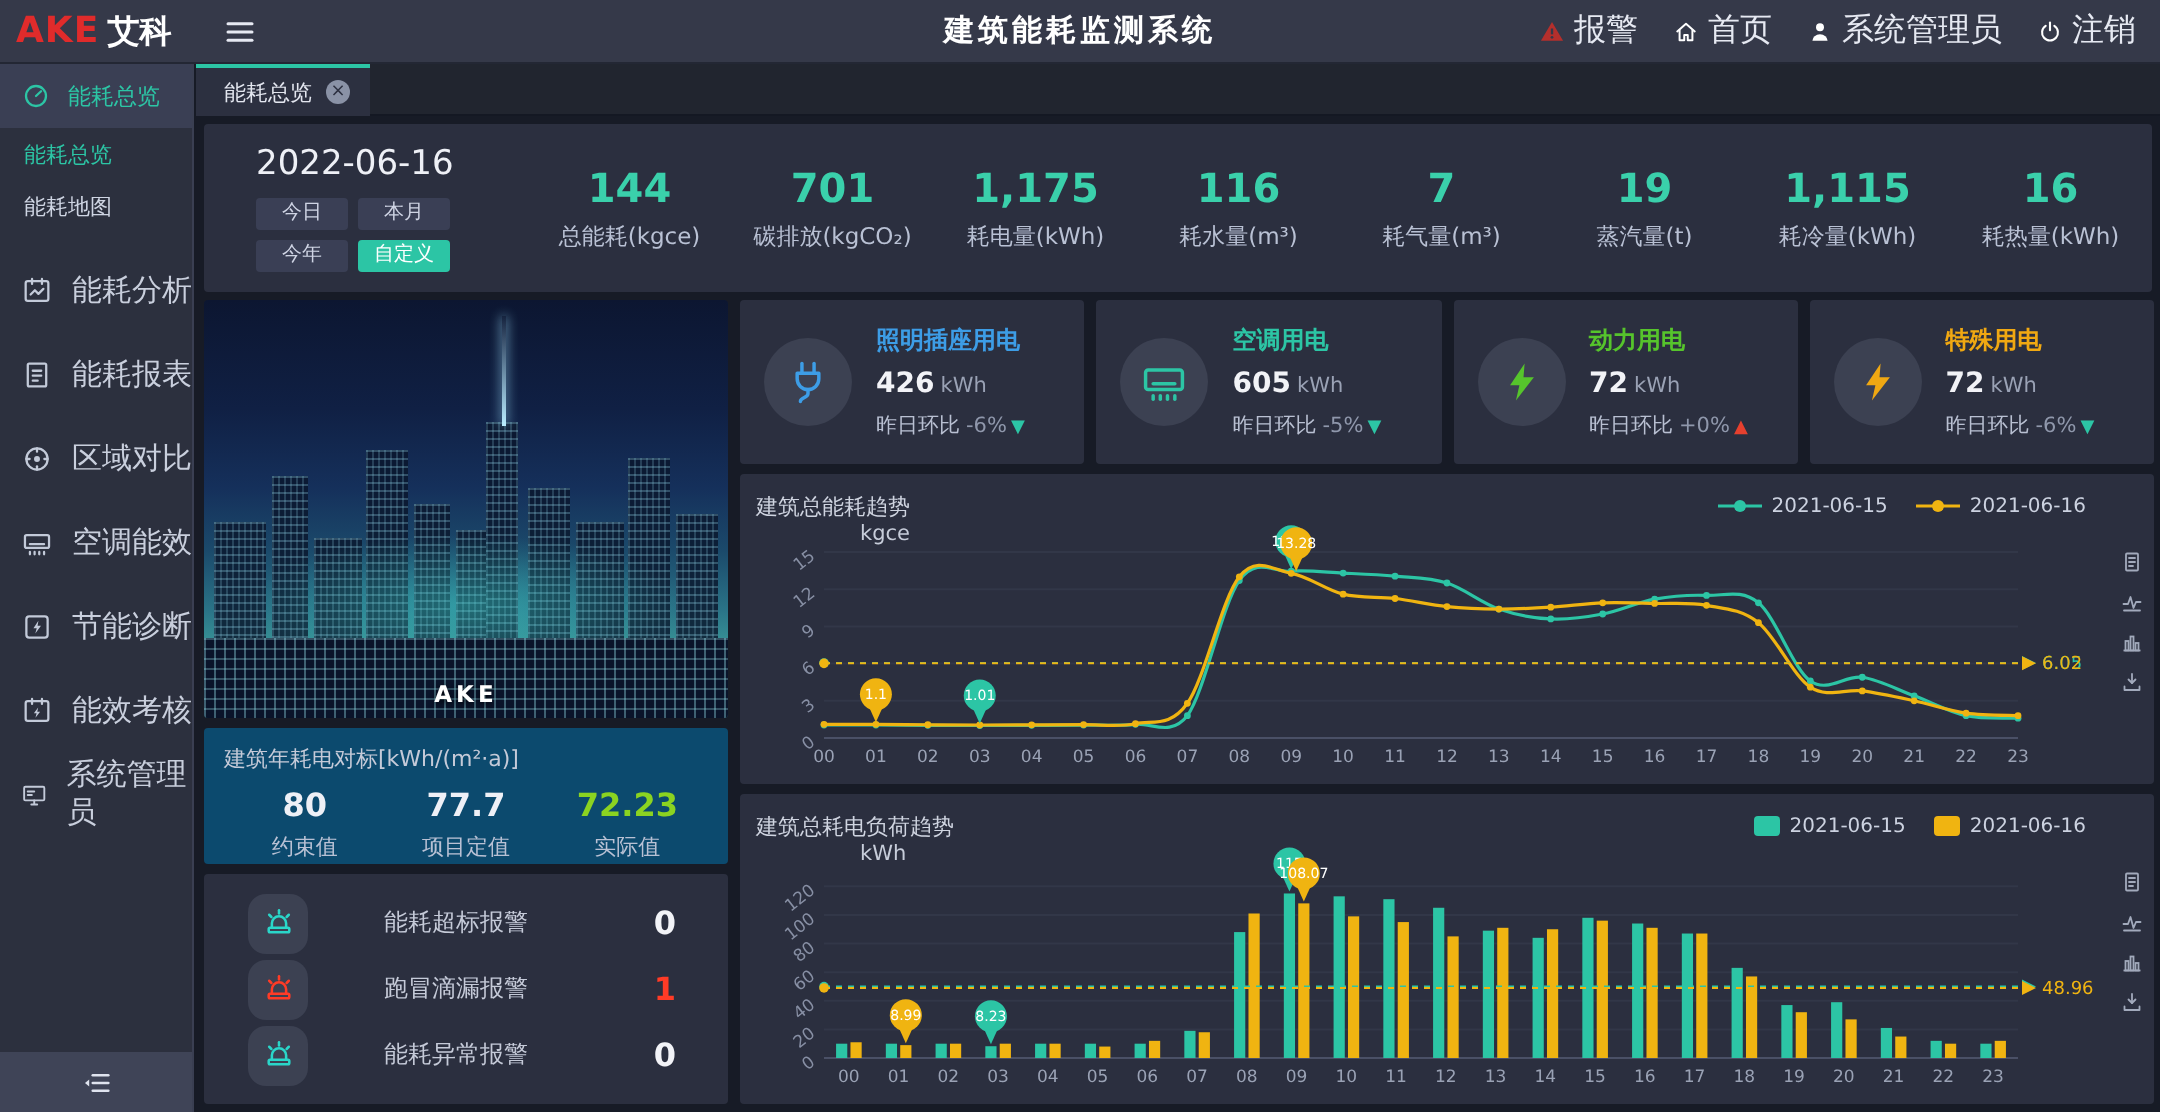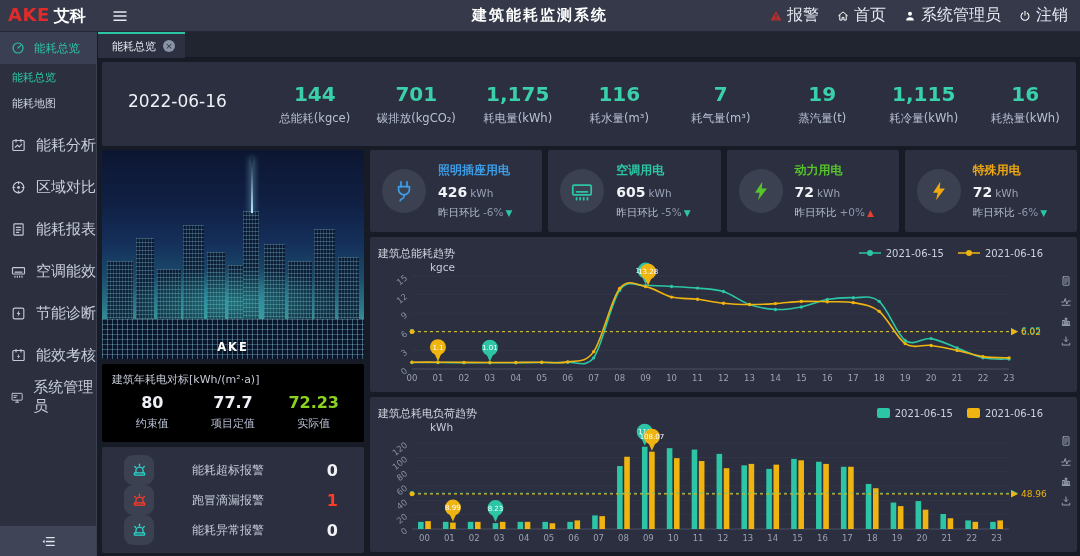--- a/index.html
+++ b/index.html
@@ -58,21 +58,21 @@
     background-image:repeating-linear-gradient(180deg,rgba(150,220,240,.28) 0 1px,transparent 1px 4px),
                      repeating-linear-gradient(90deg,rgba(150,220,240,.20) 0 1px,transparent 1px 3px);}
   .spire{position:absolute;background:linear-gradient(180deg,rgba(190,240,255,.05),#b9ecff);box-shadow:0 0 6px #9fe3ff;}
   .cityglow{position:absolute;left:8%;right:8%;bottom:10%;height:34%;background:radial-gradient(ellipse at center,rgba(64,220,210,.40),rgba(64,220,210,0) 70%);}
   .cityfront{position:absolute;left:0;right:0;bottom:0;height:19%;background-color:#0a142a;
     background-image:repeating-linear-gradient(90deg,rgba(160,240,250,.35) 0 1px,transparent 1px 5px),
                      repeating-linear-gradient(180deg,rgba(160,240,250,.28) 0 1px,transparent 1px 5px);}
   .city-caption{position:absolute;left:0;right:0;bottom:5px;text-align:center;color:#fff;font-size:11.5px;font-weight:700;letter-spacing:2px;text-shadow:0 1px 3px rgba(0,0,0,.7);}
 
   
-  .benchmark-panel{height:78px;background:#000000;border-radius:2px;padding:8px 10px 6px;}
+  .benchmark-panel{height:68px;background:#0c4a6e;border-radius:2px;padding:8px 10px 6px;}
   .bm-title{font-size:11px;color:#c5cad8;margin-bottom:6px;white-space:nowrap;}
   .bm-items{display:flex;}
   .bm-item{flex:1;text-align:center;}
   .bm-value{font-size:16px;font-weight:700;margin-bottom:4px;}
   .bm-label{font-size:11px;color:#b9c1d4;}
 
   
   .alarm-panel{flex:1;background:#2b2f3f;border-radius:2px;display:flex;flex-direction:column;justify-content:space-around;padding:8px 0;}
   .alarm-row{display:flex;align-items:center;padding:0 26px 0 22px;cursor:pointer;}
   .alarm-badge{width:30px;height:30px;border-radius:9px;background:#3c4152;display:flex;align-items:center;justify-content:center;flex:none;}
@@ -313,29 +313,29 @@
     <div class="side-sub">能耗地图</div>
     <div class="side-items">
       <div class="side-item">
         <svg class="sicon iconsvg">
             <use href="#sym-analysis"></use>
           </svg>
         <span>能耗分析</span>
       </div>
       <div class="side-item">
         <svg class="sicon iconsvg">
-            <use href="#sym-target"></use>
-          </svg>
-        <span>区域对比</span>
+            <use href="#sym-report"></use>
+          </svg>
+        <span>能耗报表</span>
       </div>
       <div class="side-item">
         <svg class="sicon iconsvg">
-            <use href="#sym-report"></use>
-          </svg>
-        <span>能耗报表</span>
+            <use href="#sym-target"></use>
+          </svg>
+        <span>区域对比</span>
       </div>
       <div class="side-item">
         <svg class="sicon iconsvg">
             <use href="#sym-ac"></use>
           </svg>
         <span>空调能效</span>
       </div>
       <div class="side-item">
         <svg class="sicon iconsvg">
             <use href="#sym-diagbolt"></use>
@@ -366,20 +366,26 @@
     <div class="tabbar">
       <div class="tab">
         <span>能耗总览</span>
         <span class="tab-close">×</span>
       </div>
     </div>
 
     <section class="overview-panel">
       <div class="date-block">
         <div class="date-display">2022-06-16</div>
+        <div class="ranges">
+          <button class="range-btn">今日</button>
+          <button class="range-btn">本月</button>
+          <button class="range-btn">今年</button>
+          <button class="range-btn active">自定义</button>
+        </div>
       </div>
       <div class="stats">
         <div class="stat">
             <div class="stat-value">144</div>
             <div class="stat-label">总能耗(kgce)</div>
           </div>
         <div class="stat">
             <div class="stat-value">701</div>
             <div class="stat-label">碳排放(kgCO₂)</div>
           </div>

